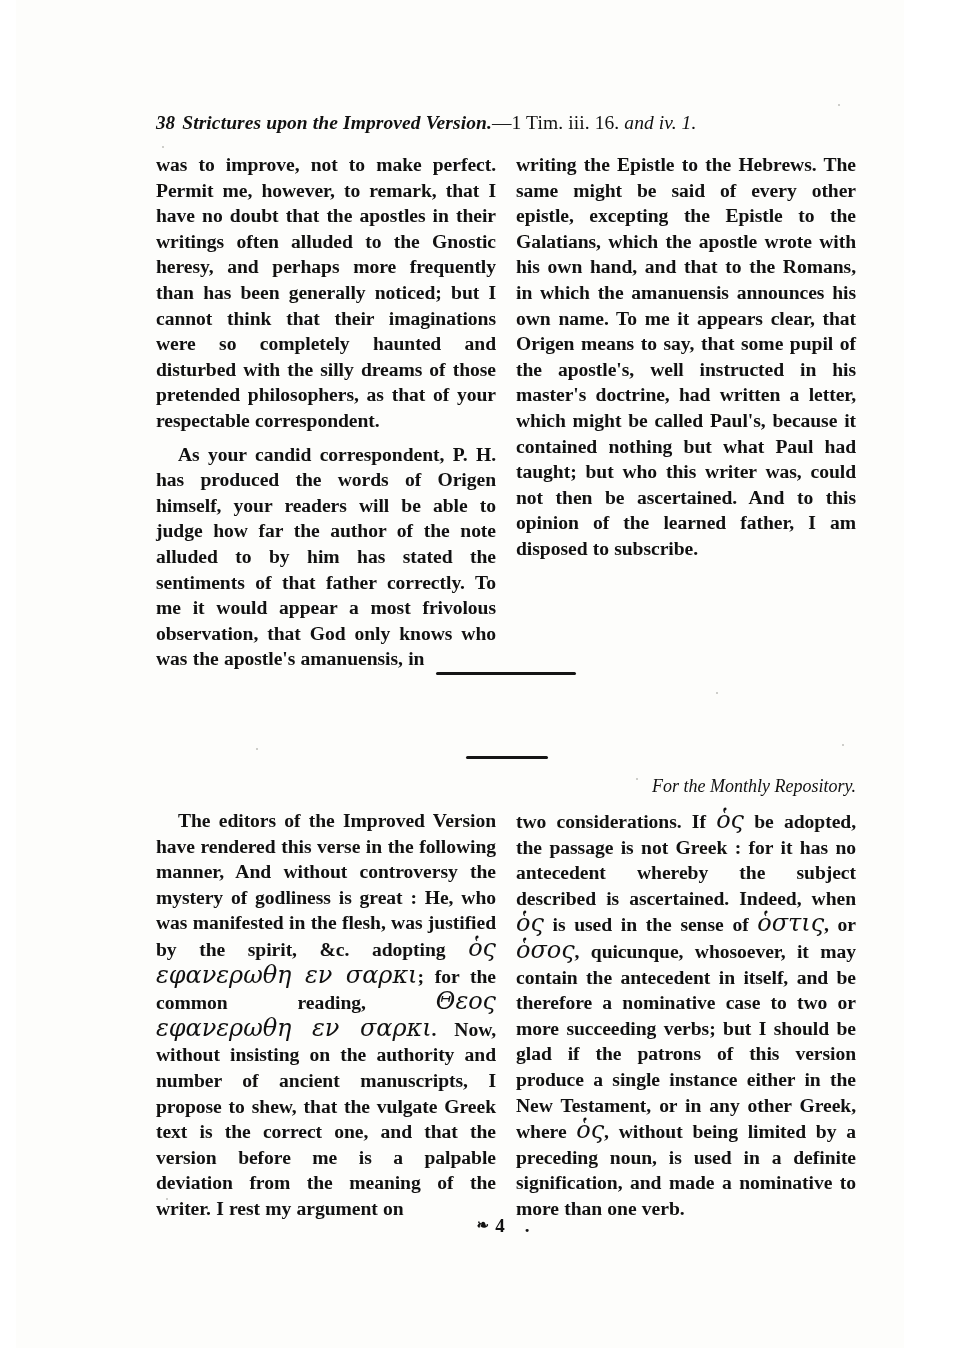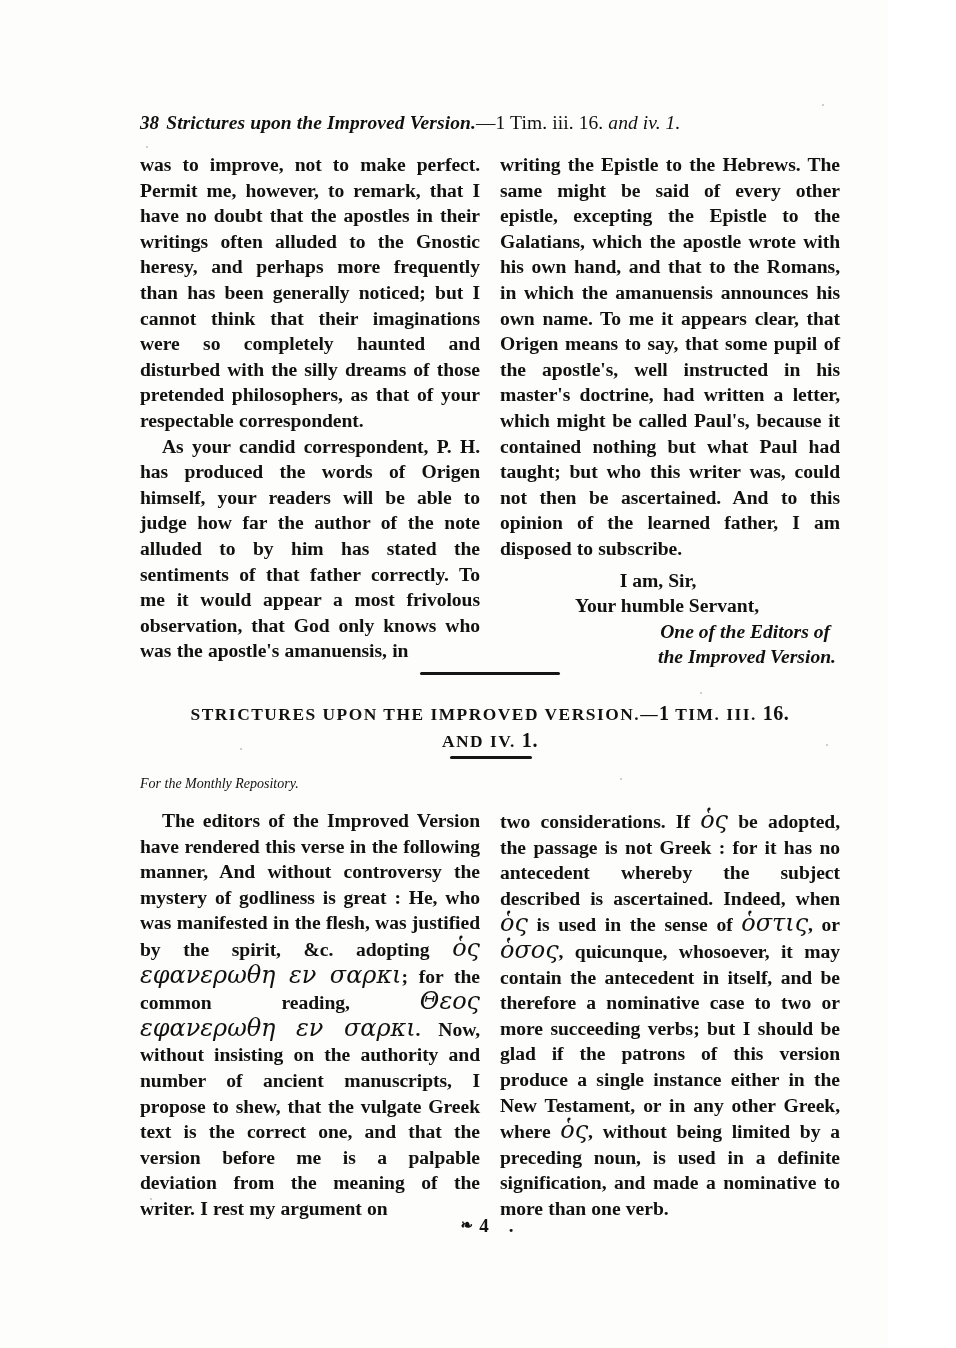--- a/index.html
+++ b/index.html
@@ -11,21 +11,21 @@
     width: 956px;
     height: 1348px;
     position: relative;
     overflow: hidden;
     font-family: "Liberation Serif", "DejaVu Serif", serif;
     color: #111111;
   }
 
   .page {
     position: absolute;
-    left: 0; top: 0;
+    left: 16px; top: 0;
     width: 888px;
     height: 1348px;
     background: #fdfdfb;
   }
 
   
   .running-head {
     position: absolute;
     left: 140px;
     top: 112px;
@@ -64,21 +64,21 @@
     margin: 0;
     font-size: 19.6px;
     line-height: 25.6px;
     text-align: justify;
     text-align-last: left;
     font-weight: 600;
     letter-spacing: -0.05px;
     word-spacing: 0.4px;
   }
   .col p.indent { text-indent: 22px; }
-  .col p + p { margin-top: 0px; }
+  .col p + p { margin-top: 8px; }
 
   
   #top-block { top: 152px; }
 
   
   .sigblock {
     margin-top: 6px;
     font-size: 19.6px;
     line-height: 25.6px;
     font-weight: 600;
@@ -137,23 +137,23 @@
     font-size: 20px;
     letter-spacing: 0.6px;
     font-weight: 700;
   }
 
   .for-line {
     position: absolute;
     left: 140px;
     top: 776px;
     width: 700px;
-    text-align: left;
-    font-style: italic;
-    font-size: 14px;
+    text-align: right;
+    font-style: italic;
+    font-size: 18px;
     font-weight: 500;
   }
 
   .subheading {
     text-align: center;
     font-size: 19.6px;
     line-height: 25.6px;
     font-weight: 600;
     margin: 0 0 0 0;
     padding-right: 26px;
@@ -205,36 +205,26 @@
   <div class="cols" id="top-block">
 
     <div class="col">
       <p>was to improve, not to make perfect. Permit me, however, to remark, that I have no doubt that the apostles in their writings often alluded to the Gnostic heresy, and perhaps more frequently than has been generally noticed; but I cannot think that their imaginations were so completely haunted and disturbed with the silly dreams of those pretended philosophers, as that of your respectable correspondent.</p>
       <p class="indent">As your candid correspondent, P. H. has produced the words of Origen himself, your readers will be able to judge how far the author of the note alluded to by him has stated the sentiments of that father correctly. To me it would appear a most frivolous observation, that God only knows who was the apostle's amanuensis, in</p>
     </div>
 
     <div class="col">
       <p>writing the Epistle to the Hebrews. The same might be said of every other epistle, excepting the Epistle to the Galatians, which the apostle wrote with his own hand, and that to the Romans, in which the amanuensis announces his own name. To me it appears clear, that Origen means to say, that some pupil of the apostle's, well instructed in his master's doctrine, had written a letter, which might be called Paul's, because it contained nothing but what Paul had taught; but who this writer was, could not then be ascertained. And to this opinion of the learned father, I am disposed to subscribe.</p>
 
-      <div class="sigblock">
-        <div class="sig-1">I am, Sir,</div>
-        <div class="sig-2">Your humble Servant,</div>
-        <div class="sig-3">One of the Editors of</div>
-        <div class="sig-4">the Improved Version.</div>
-      </div>
     </div>
 
   </div>
 
   <div class="rule rule-long"></div>
 
-  <div class="article-head">
-    <div class="line1"><span>STRICTURES UPON THE IMPROVED VERSION.—</span><span class="num">1</span><span> TIM. III. </span><span class="num">16.</span></div>
-    <div class="line2"><span>AND IV. </span><span class="num">1.</span></div>
-  </div>
 
   <div class="rule rule-short"></div>
 
   <div class="for-line">For the Monthly Repository.</div>
 
   <div class="cols" id="bottom-block">
 
     <div class="col">
       <p class="indent"><span>The editors of the Improved Version have rendered this verse in the following manner, </span><span class="it">And without controversy the mystery of godliness is great : He, who was manifested in the flesh, was justified by the spirit, &amp;c.</span><span> adopting </span><span class="grk">ὁς εφανερωθη εν σαρκι</span><span>; for the common reading, </span><span class="grk">Θεος εφανερωθη εν σαρκι</span><span>. Now, without insisting on the authority and number of ancient manuscripts, I propose to shew, that the vulgate Greek text is the correct one, and that the version before me is a palpable deviation from the meaning of the writer. I rest my argument on</span></p>
     </div>

